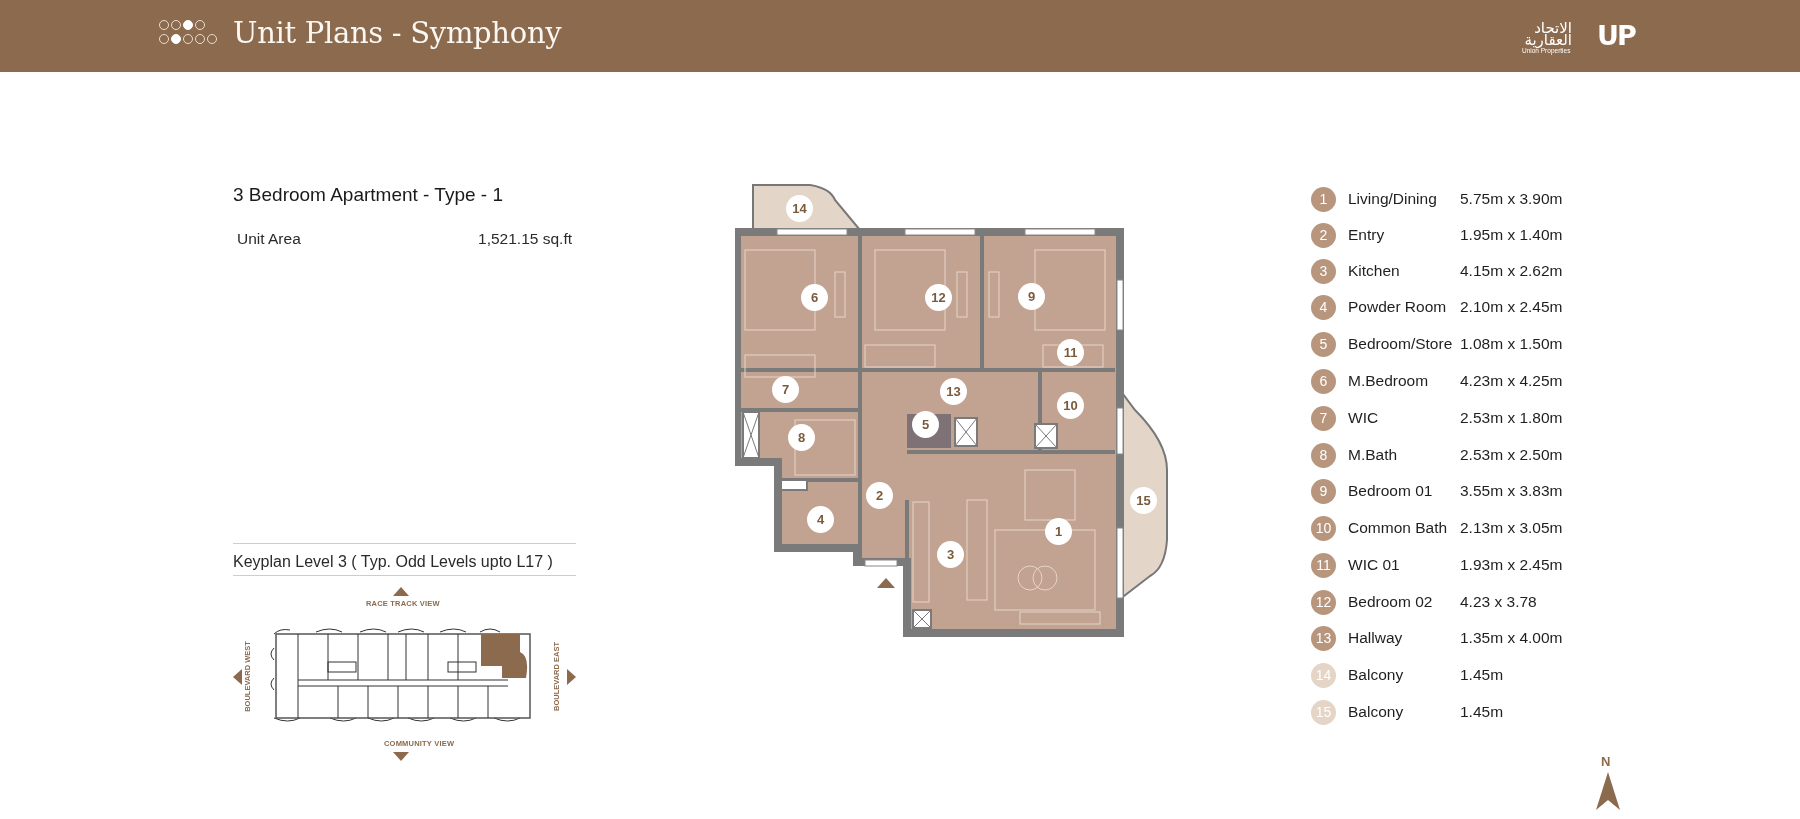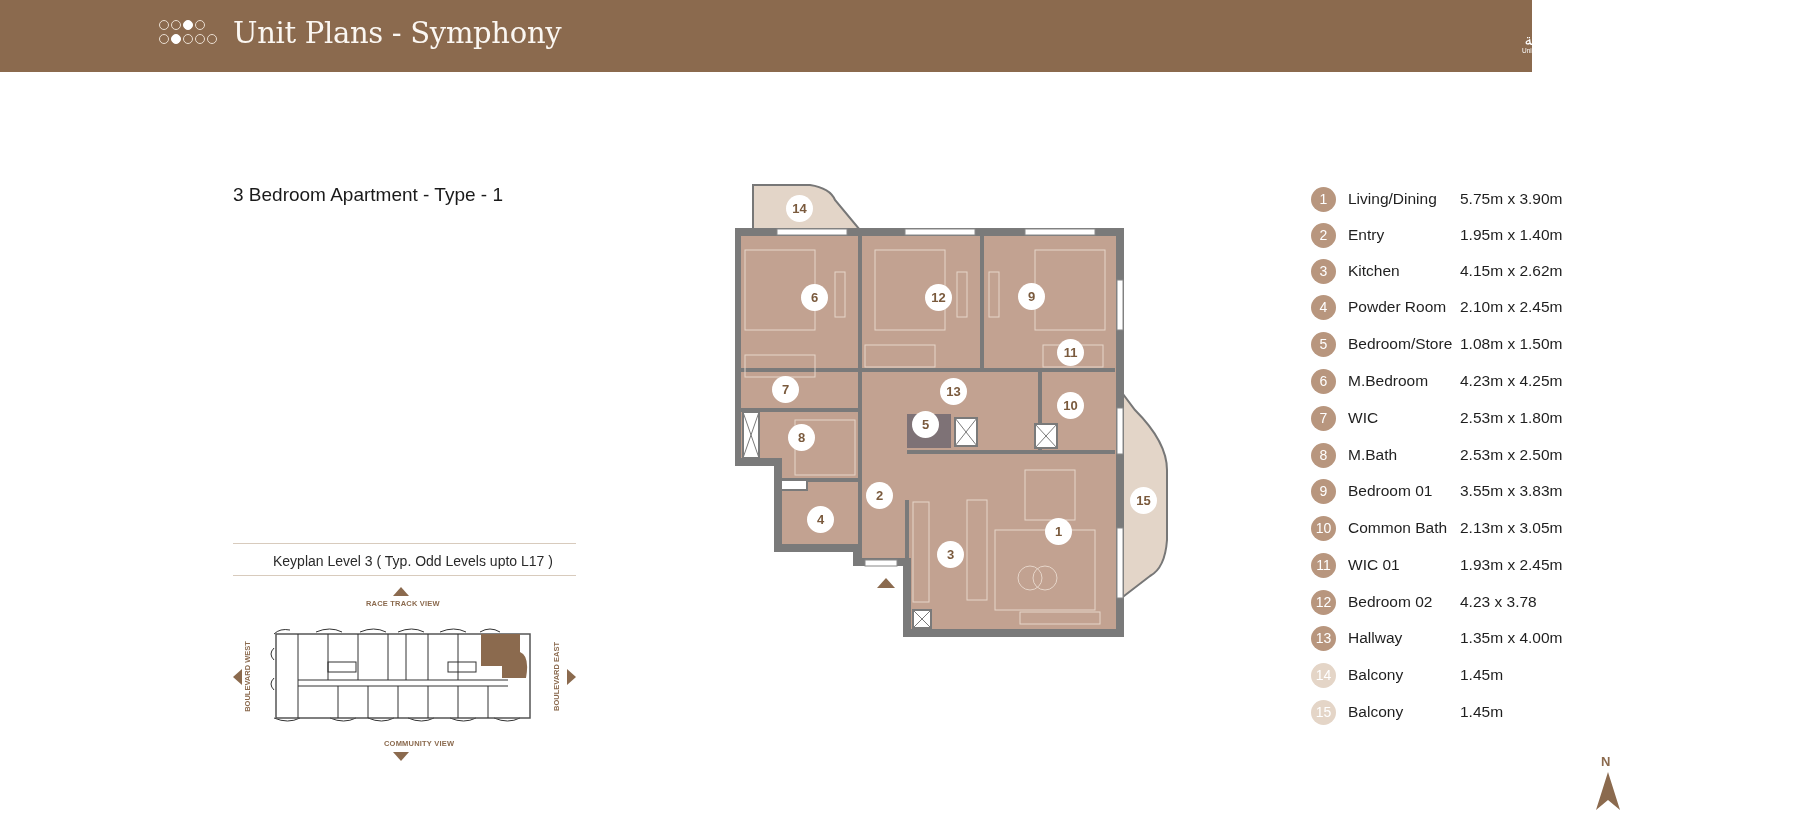--- a/index.html
+++ b/index.html
@@ -1,38 +1,38 @@
 <!DOCTYPE html>
 <html><head>
 <meta charset="utf-8">
 <style>
   * { box-sizing: border-box; margin: 0; padding: 0; }
   html, body { width: 1800px; height: 819px; background: #ffffff; overflow: hidden; }
   body { font-family: "Liberation Sans", sans-serif; color: #1c1c1c; position: relative; }
 
   
-  .header { position: absolute; left: 0; top: 0; width: 1532px; height: 72px; background: #8b6a4e; }
+  .header { position: absolute; left: 0; top: 0; width: 1800px; height: 72px; background: #8b6a4e; }
   .dots { position: absolute; left: 159px; top: 20px; width: 68px; height: 28px; }
   .dot { position: absolute; width: 10px; height: 10px; border-radius: 50%; border: 1px solid #e9ddd0; }
   .dot.filled { background: #ffffff; border-color: #ffffff; }
   .title { position: absolute; left: 233px; top: 16px; font-family: "DejaVu Serif", "Liberation Serif", serif; font-size: 29px; color: #fbf7f2; letter-spacing: -0.3px; }
   .logo { position: absolute; left: 1520px; top: 22px; width: 100px; height: 34px; }
   .logo-ar { position: absolute; left: 0; top: 0; font-family: "DejaVu Sans", sans-serif; font-size: 15px; line-height: 12px; color: #fff; text-align: right; width: 52px; direction: rtl; }
   .logo-en { position: absolute; left: 2px; top: 25px; font-size: 6.5px; color: #fff; white-space: nowrap; }
   .logo-up { position: absolute; left: 58px; top: -2px; font-family: "DejaVu Sans", sans-serif; font-weight: bold; font-size: 27px; color: #fff; letter-spacing: -2px; margin-left: 19px; }
 
   
   .unit-title { position: absolute; left: 233px; top: 184px; font-size: 19px; color: #1a1a1a; }
   .area-table { position: absolute; left: 233px; top: 220px; width: 343px; }
   .area-row { height: 37.5px; display: flex; justify-content: space-between; align-items: center; padding: 0 4px 0 4px; font-size: 15.5px; color: #2a2a2a; border-bottom: 1px solid #e2d3c4; }
   .area-row:last-child { border-bottom: none; }
 
   
   .kp-line { position: absolute; left: 233px; width: 343px; height: 1px; background: #d8cbbd; }
-  .kp-title { position: absolute; left: 233px; top: 553px; font-size: 14px; color: #2a2a2a; margin-left: 40px; }
+  .kp-title { position: absolute; left: 233px; top: 553px; font-size: 16px; color: #2a2a2a; }
   .kp-label { position: absolute; font-size: 7.5px; color: #8b6a4e; font-weight: bold; letter-spacing: 0.2px; white-space: nowrap; }
   .kp-vlabel { position: absolute; font-size: 7.5px; color: #8b6a4e; font-weight: bold; white-space: nowrap; transform: rotate(-90deg); transform-origin: center; }
 
   
   .plan { position: absolute; left: 735px; top: 180px; width: 440px; height: 460px; }
   .marker { position: absolute; width: 27px; height: 27px; border-radius: 50%; background: #ffffff; color: #7a5a3d; font-weight: bold; font-size: 13px; display: flex; align-items: center; justify-content: center; }
 
   
   .legend { position: absolute; left: 1311px; top: 186px; width: 280px; }
   .legend-row { position: absolute; left: 0; height: 26px; width: 280px; display: flex; align-items: center; }
@@ -62,20 +62,24 @@
   <div class="title">Unit Plans - Symphony</div>
   <div class="logo">
     <div class="logo-ar">الاتحاد العقارية</div>
     <div class="logo-en">Union Properties</div>
     <div class="logo-up">UP</div>
   </div>
 </div>
 
 <div class="unit-title">3 Bedroom Apartment - Type - 1</div>
 <div class="area-table">
+  <div class="area-row">
+    <span>Unit Area</span>
+    <span>1,521.15 sq.ft</span>
+  </div>
 </div>
 
 <div class="kp-line" style="top:543px"></div>
 <div class="kp-title">Keyplan Level 3 ( Typ. Odd Levels upto L17 )</div>
 <div class="kp-line" style="top:575px"></div>
 
 <svg style="position:absolute;left:393px;top:587px" width="16" height="9">
     <polygon points="8,0 16,9 0,9" fill="#8b6a4e"></polygon>
   </svg>
 <div class="kp-label" style="left:366px;top:599px">RACE TRACK VIEW</div>

